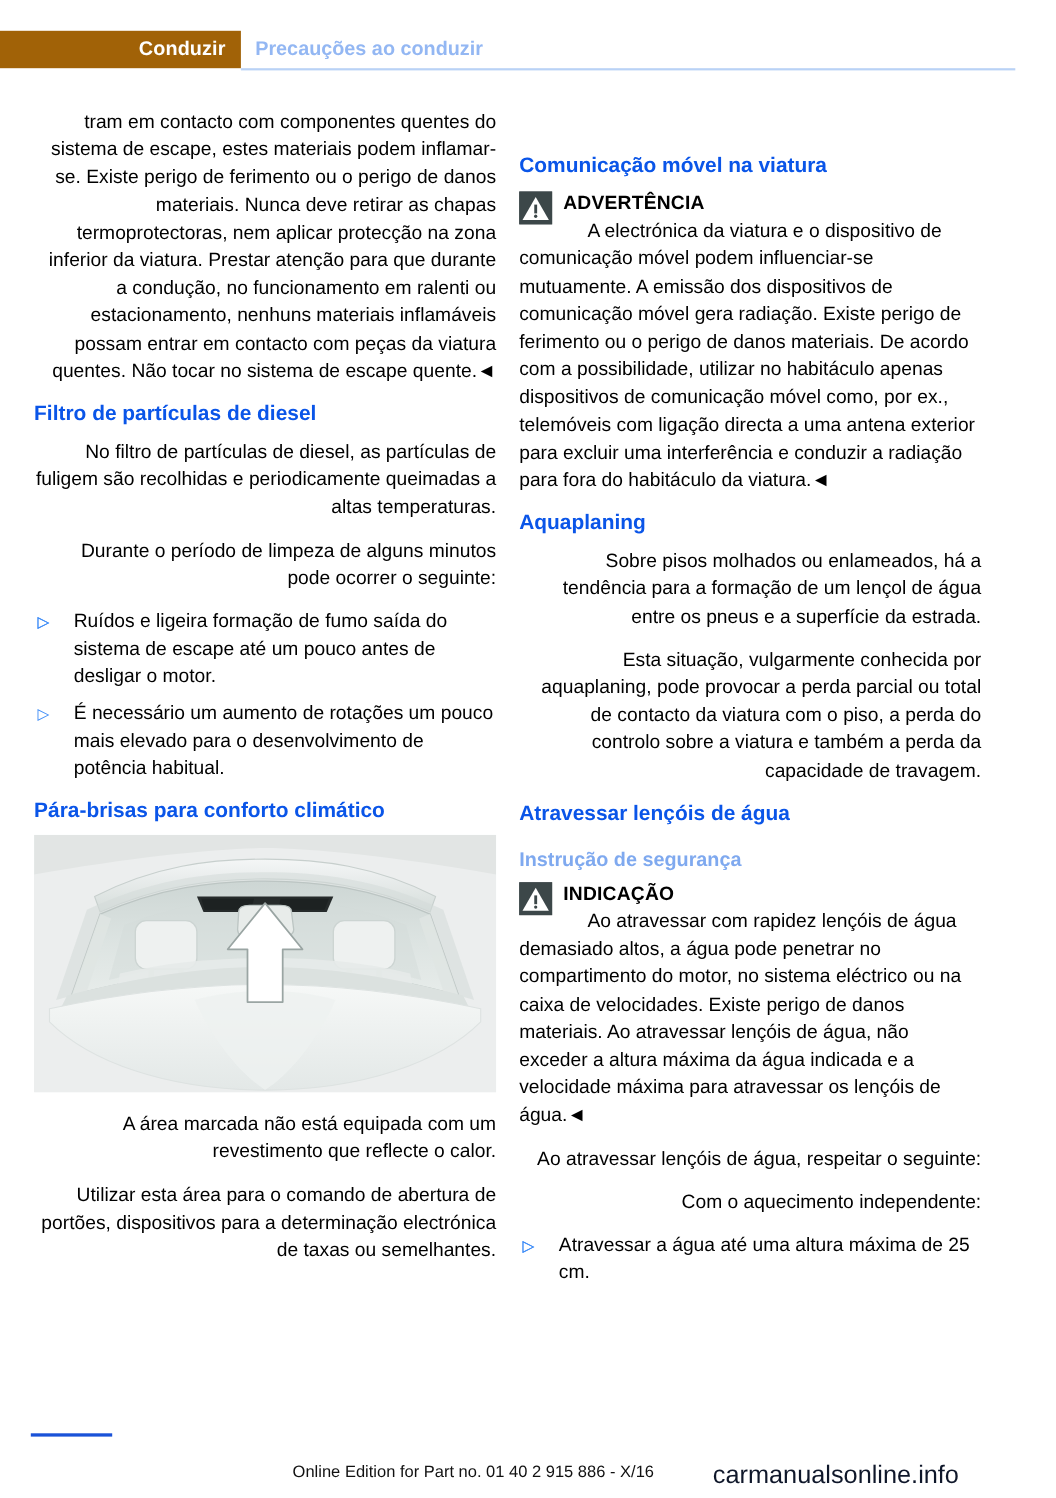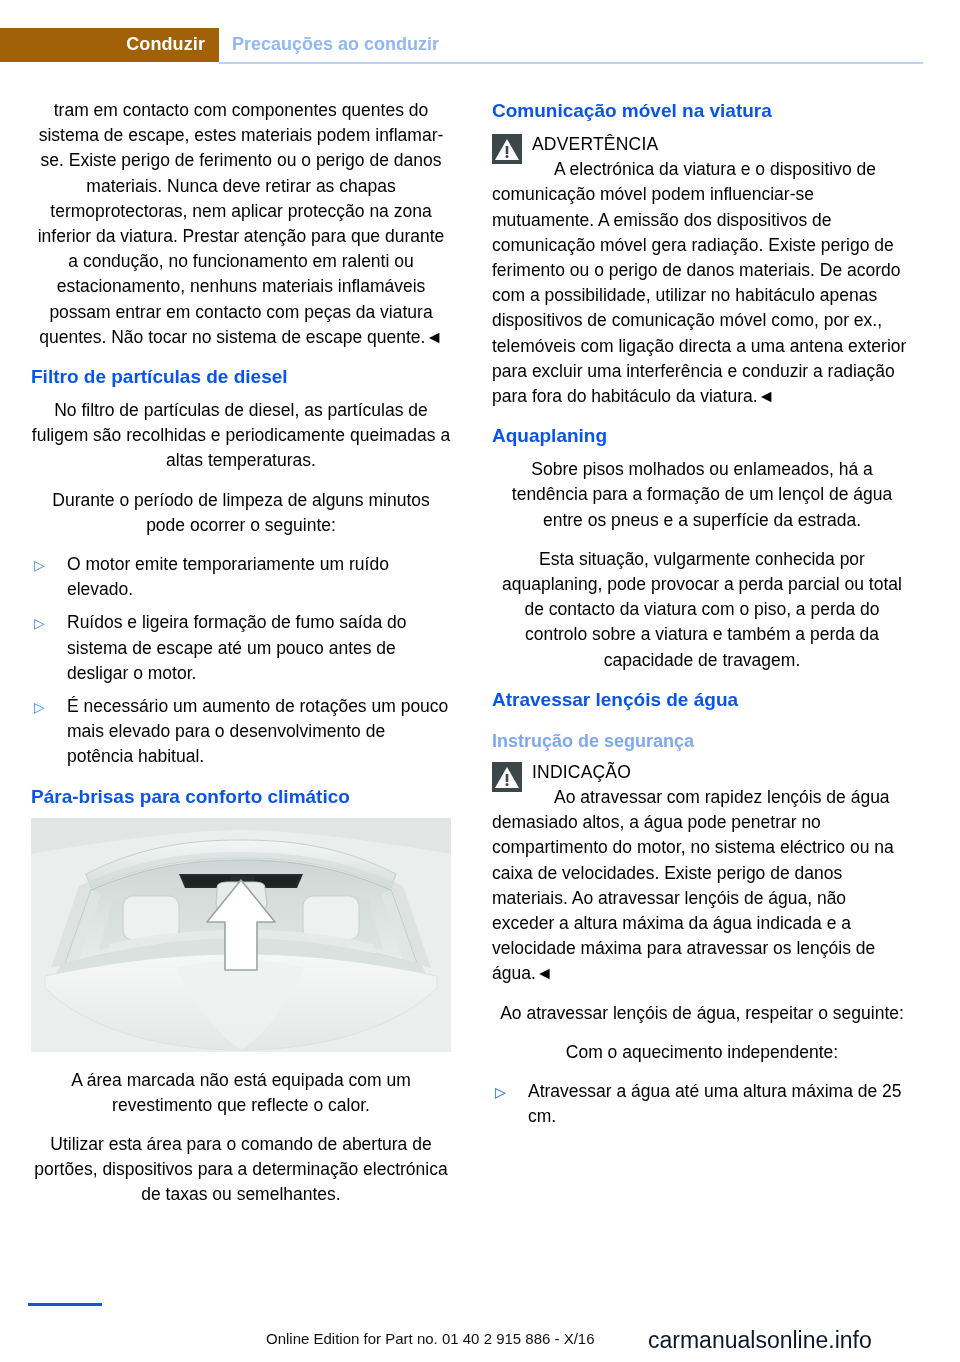--- a/index.html
+++ b/index.html
@@ -62,29 +62,29 @@
     background: #b9d2f6;
   }
 
   
   .column {
     position: absolute;
     top: 98px;
     width: 420px;
   }
   .column.left  { left: 31px; }
-  .column.right { left: 492px; }
+  .column.right { left: 472px; margin-top: 40px; }
 
   
   p.body-text {
     margin: 0 0 14px 0;
     font-size: 17.5px;
     line-height: 25.2px;
     color: #000000;
-    text-align: center;
+    text-align: right;
   }
 
   h2.section-heading {
     margin: 14px 0 8px 0;
     font-size: 19px;
     line-height: 26px;
     font-weight: bold;
     color: #0a55e8;
   }
   h3.sub-heading {
@@ -130,20 +130,21 @@
     height: 30px;
     background: #3c4749;
     margin: 2px 10px 1px 0;
     position: relative;
   }
   .warning-icon svg { display: block; }
   .warning-title {
     font-size: 17.5px;
     line-height: 25.2px;
     letter-spacing: 0.2px;
+    font-weight: bold;
   }
   .warning-body {
     font-size: 17.5px;
     line-height: 25.2px;
     text-indent: 22px;
   }
   .clearfix::after {
     content: "";
     display: block;
     clear: both;
@@ -209,21 +210,20 @@
 
   <p class="body-text">tram em contacto com componentes quentes do sistema de escape, estes materiais podem inflamar-se. Existe perigo de ferimento ou o perigo de danos materiais. Nunca deve retirar as chapas termoprotectoras, nem aplicar protecção na zona inferior da viatura. Prestar atenção para que durante a condução, no funcionamento em ralenti ou estacionamento, nenhuns materiais inflamáveis possam entrar em contacto com peças da viatura quentes. Não tocar no sistema de escape quente.◄</p>
 
   <h2 class="section-heading">Filtro de partículas de diesel</h2>
   <p class="body-text">No filtro de partículas de diesel, as partículas de fuligem são recolhidas e periodicamente queimadas a altas temperaturas.</p>
   <p class="body-text">Durante o período de limpeza de alguns minutos pode ocorrer o seguinte:</p>
 
   <ul class="bullet-list">
     <li>
       <span class="bullet-marker">▷</span>
-      <span>O motor emite temporariamente um ruído elevado.</span>
     </li>
     <li>
       <span class="bullet-marker">▷</span>
       <span>Ruídos e ligeira formação de fumo saída do sistema de escape até um pouco antes de desligar o motor.</span>
     </li>
     <li>
       <span class="bullet-marker">▷</span>
       <span>É necessário um aumento de rotações um pouco mais elevado para o desenvolvimento de potência habitual.</span>
     </li>
   </ul>

